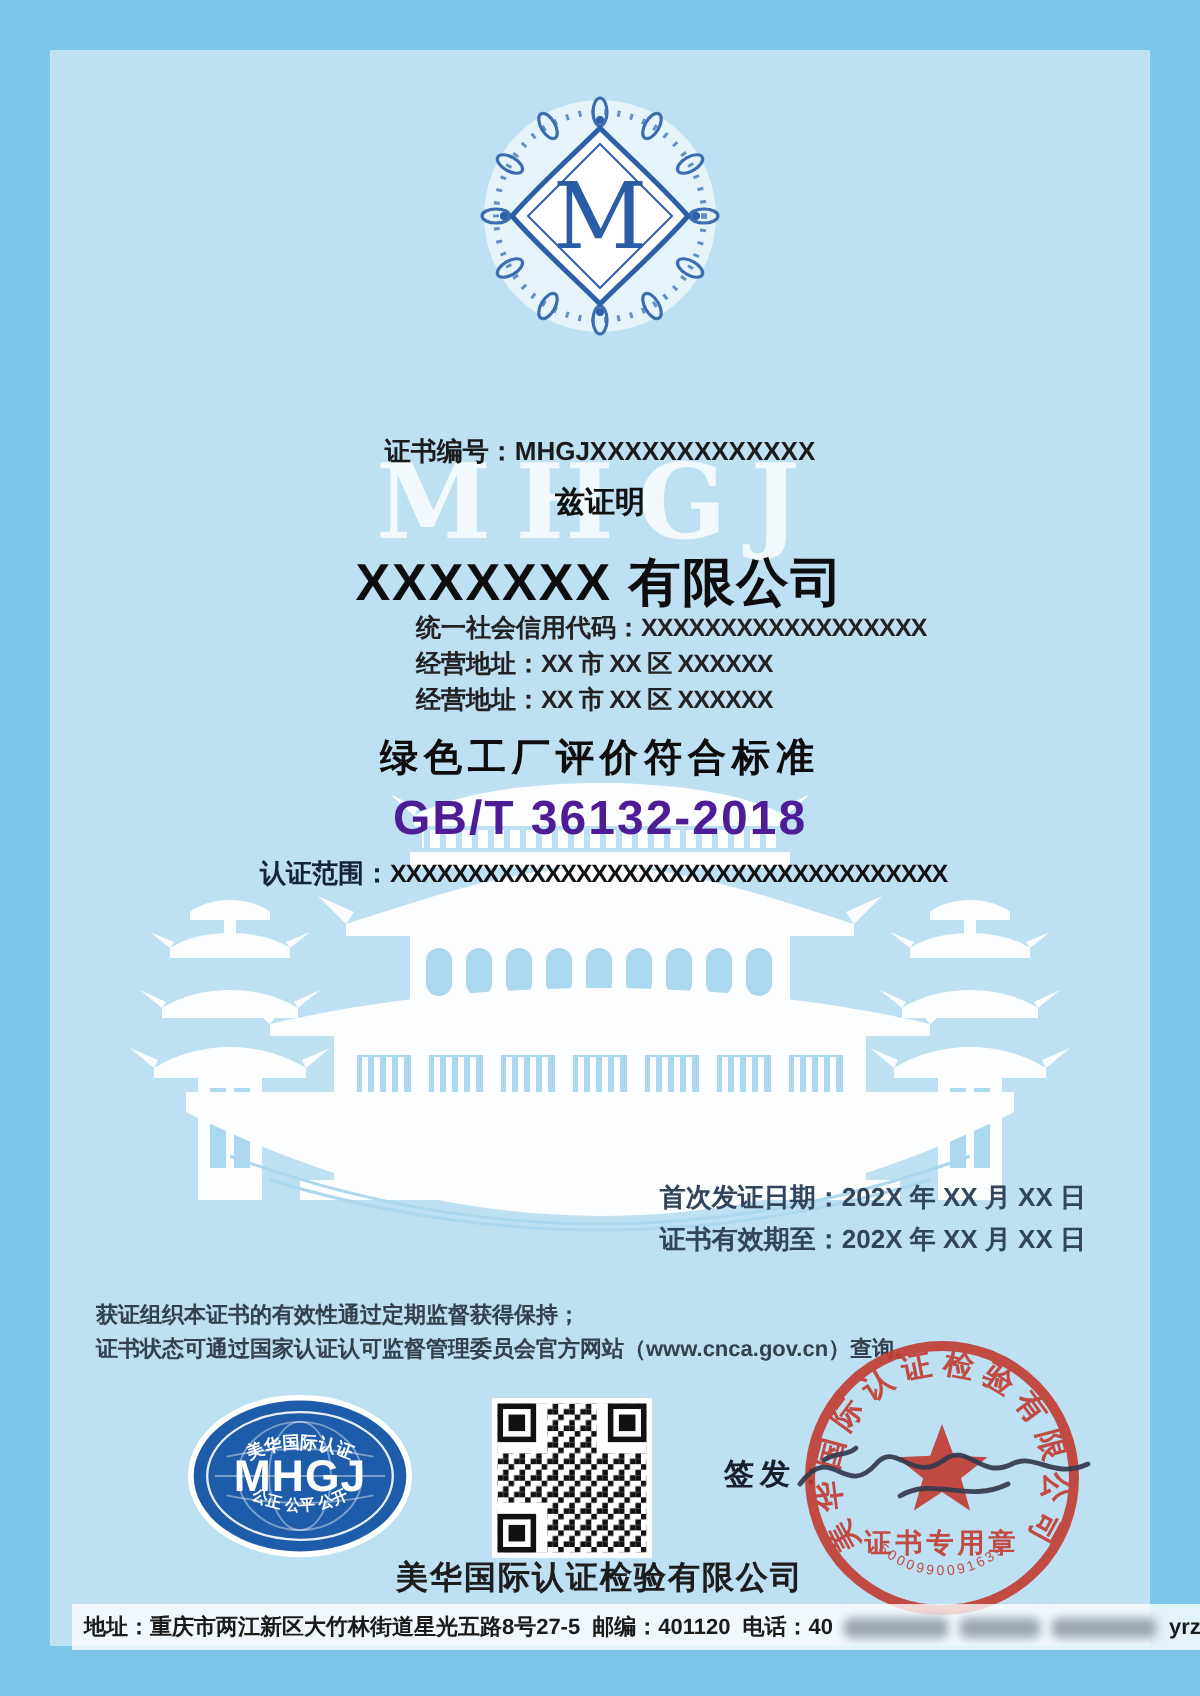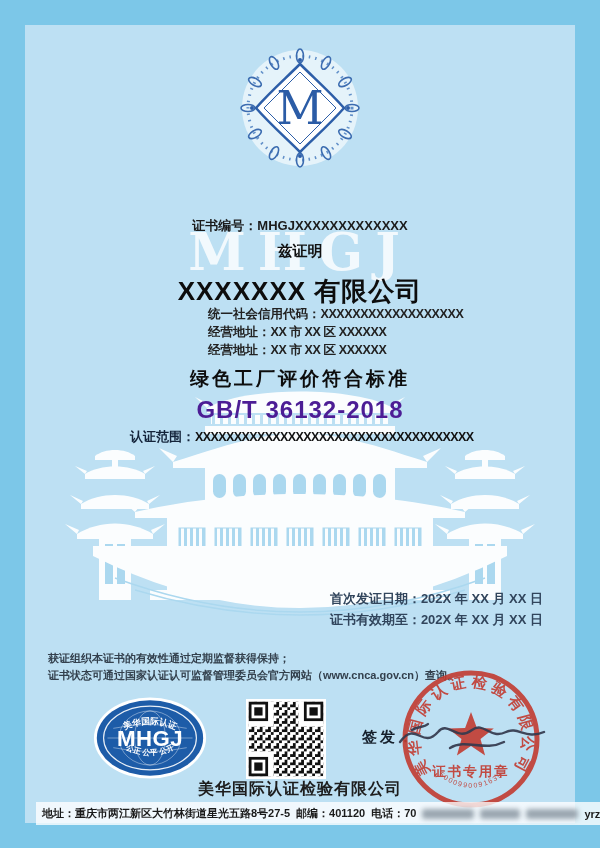--- a/index.html
+++ b/index.html
@@ -251,19 +251,19 @@
       <path d="M58,40 C74,30 92,44 112,34"></path>
       <path d="M20,22 C26,18 32,20 36,16"></path>
     </g>
   </svg>
 
   <div class="abs ctr issuer">美华国际认证检验有限公司</div>
 
   <div class="abs addrband">
     <span>地址：重庆市两江新区大竹林街道星光五路8号27-5</span>
     <span>邮编：401120</span>
-    <span>电话：70</span>
+    <span>电话：40</span>
     <span class="blurblock b1"></span>
     <span class="blurblock b2"></span>
     <span class="blurblock b3"></span>
     <span>yrz.com</span>
   </div>
 </div>
 
 </body></html>

